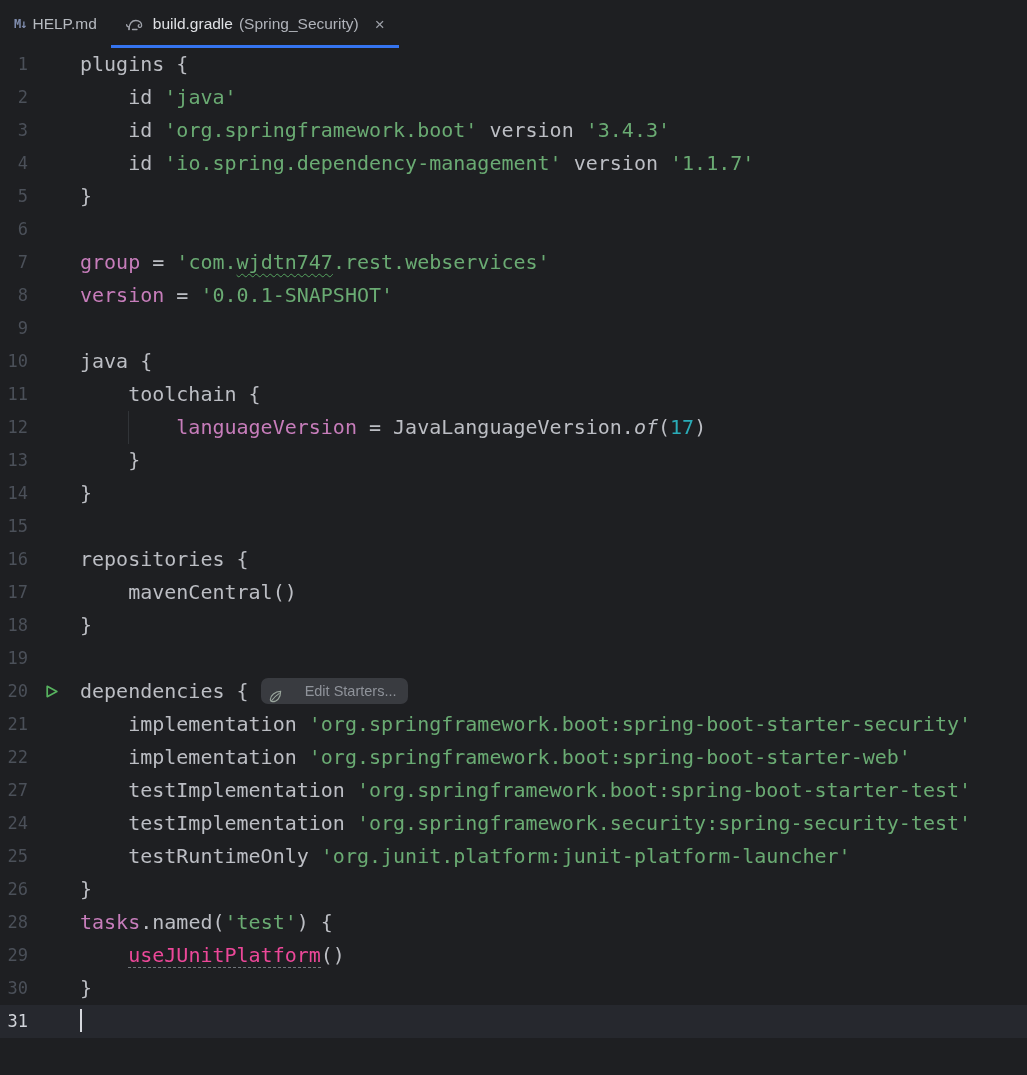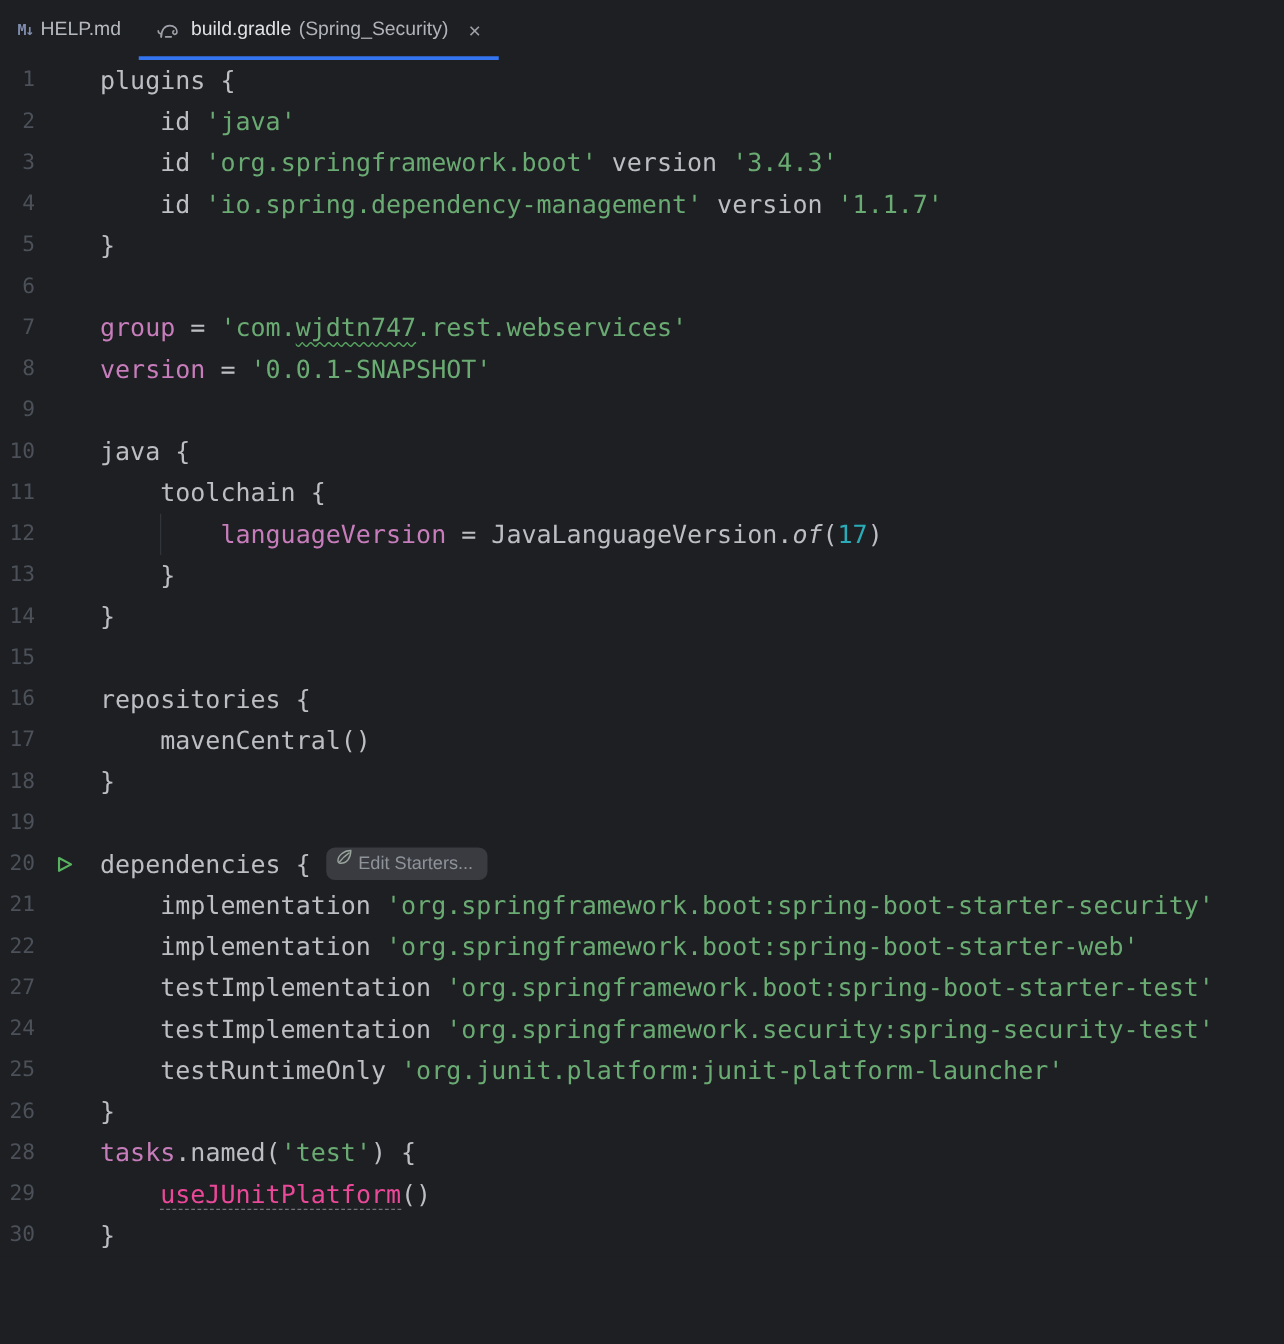--- a/index.html
+++ b/index.html
@@ -34,21 +34,21 @@
   .seg-number { color:#2aacb8; }
   .seg-italic { color:#bcbec4; font-style:italic; }
   .seg-typo { color:#6aab73; text-decoration-line:underline; text-decoration-style:wavy;
               text-decoration-color:#55a35f; text-decoration-thickness:1px; text-underline-offset:4px;margin-top:20px; }
   .seg-underline { color:#ec4899; border-bottom:1px dashed #70747a; }
 
   .indent-guide { position:absolute; left:calc(5px + 4ch); top:0; bottom:0; width:1px; background:#313438; }
   .caret { display:inline-block; width:2px; height:23px; background:#d6d8dd;
            vertical-align:middle; position:relative; top:-2px; }
 
-  .inlay { display:inline-flex; align-items:flex-start; gap:4px; background:#393b40; border-radius:7px;
+  .inlay { display:inline-flex; align-items:flex-end; gap:22px; background:#393b40; border-radius:7px;
            height:26px; padding:0 11px 0 7px; font-family:"Liberation Sans", sans-serif;
            font-size:14.5px; color:#8f939a; vertical-align:middle; line-height:26px;
            white-space:nowrap; position:relative; top:-2px; }
 </style>
 </head>
 <body>
 
 <div class="tabbar">
   <div class="tab">
     <span class="md-icon">M↓</span>
@@ -220,13 +220,18 @@
     <div class="line">
       <div class="lnum">29</div>
       <div class="gicon"></div>
       <div class="code"><span class="seg-plain">    </span><span class="seg-underline">useJUnitPlatform</span><span class="seg-plain">()</span></div>
     </div>
     <div class="line">
       <div class="lnum">30</div>
       <div class="gicon"></div>
       <div class="code"><span class="seg-plain">}</span></div>
     </div>
+    <div class="line current">
+      <div class="lnum">31</div>
+      <div class="gicon"></div>
+      <div class="code"><span class="caret"></span></div>
+    </div>
   </div>
 
 </body></html>

